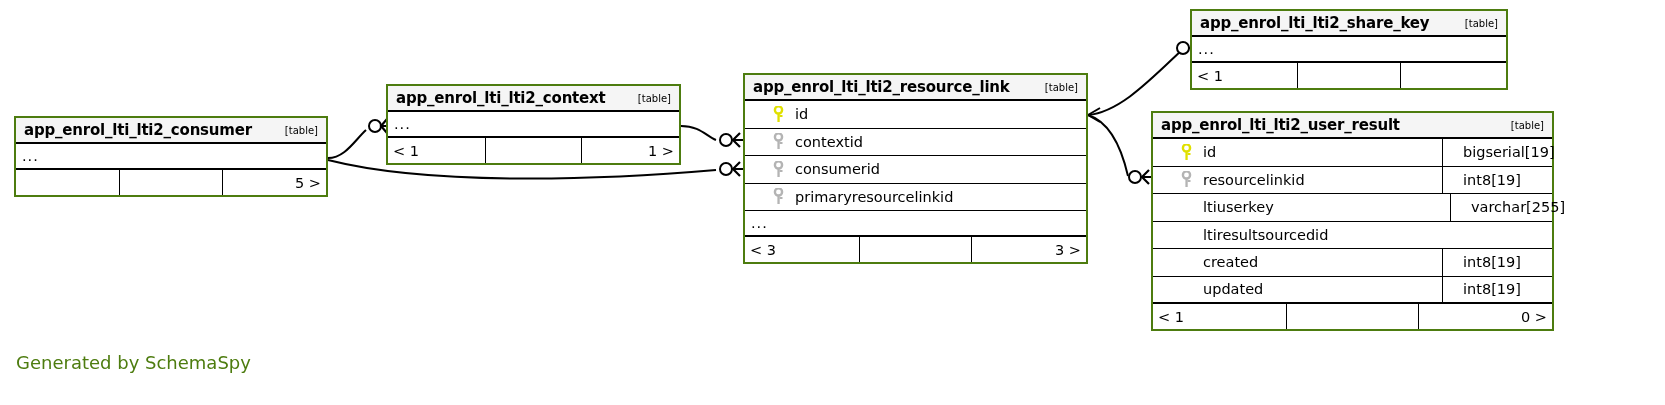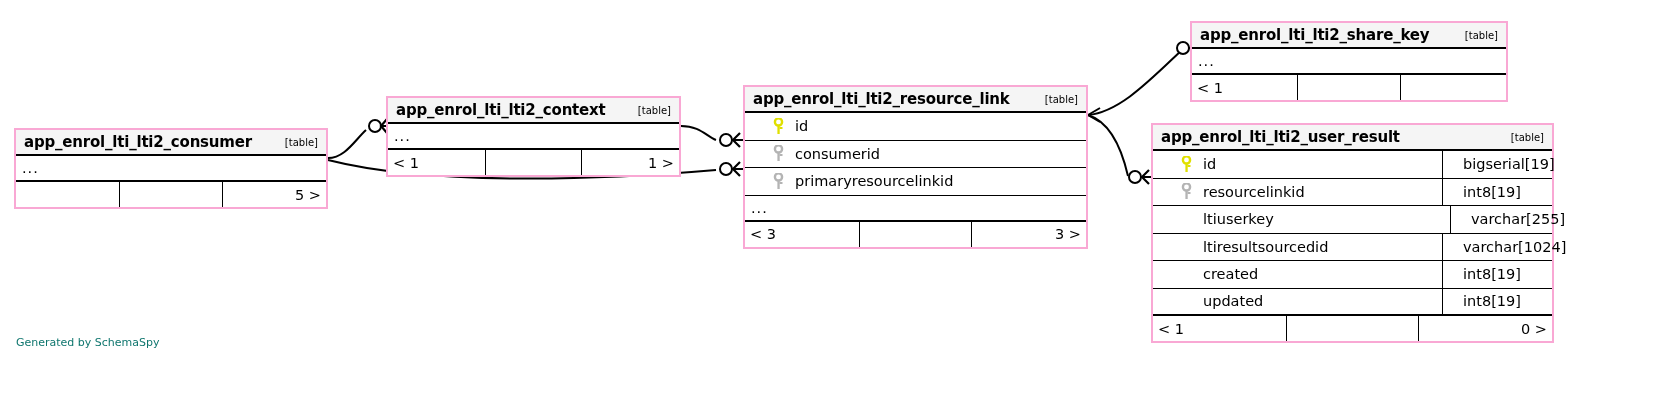--- a/index.html
+++ b/index.html
@@ -24,24 +24,23 @@
     position: absolute;
     left: 0; top: 0;
     width: 1665px;
     height: 405px;
     pointer-events: none;
     z-index: 1;
   }
   .table-node {
     position: absolute;
     box-sizing: border-box;
-    border: 2px solid #f9a8d4;
+    border: 2px solid #4d7c0f;
     background: #fde047;
     z-index: 2;
-    margin-top: 12px;
   }
   .tbl-header {
     display: flex;
     align-items: center;
     justify-content: space-between;
     background: #f5f5f5;
     border-bottom: 2px solid #000000;
     box-sizing: border-box;
     padding: 0 8px;
     height: 26px;
@@ -140,23 +139,23 @@
   }
   .foot-right {
     flex: 1 1 33.33%;
     justify-content: flex-end;
     padding-right: 5px;
   }
 
   #footer-caption {
     position: absolute;
     left: 16px;
-    top: 336px;
-    font-size: 11px;
-    color: #0f766e;
+    top: 352px;
+    font-size: 18px;
+    color: #4d7c0f;
     z-index: 3;
     white-space: nowrap;
   }
 </style>
 </head>
 <body>
 
 <div id="canvas">
 
   <svg id="edges" viewBox="0 0 1665 405" xmlns="http://www.w3.org/2000/svg">
@@ -233,43 +232,55 @@
           <svg width="11" height="17" viewBox="0 0 11 17">
             <circle cx="5.5" cy="4" r="3.6" fill="none" stroke="#e0e000" stroke-width="2.4"></circle>
             <rect x="4.4" y="6.5" width="2.3" height="9.5" fill="#e0e000"></rect>
             <rect x="6.5" y="9" width="3" height="2" fill="#e0e000"></rect>
           </svg>
         </span>
         <span class="col-label">id</span>
       </div>
     </div>
 
-
     <div class="col-row">
       <div class="col-main">
         <span class="col-key">
           <svg width="11" height="17" viewBox="0 0 11 17">
             <circle cx="5.5" cy="4" r="3.6" fill="none" stroke="#b4b4b4" stroke-width="2.4"></circle>
             <rect x="4.4" y="6.5" width="2.3" height="9.5" fill="#b4b4b4"></rect>
             <rect x="6.5" y="9" width="3" height="2" fill="#b4b4b4"></rect>
           </svg>
         </span>
-        <span class="col-label">consumerid</span>
+        <span class="col-label">contextid</span>
       </div>
     </div>
 
     <div class="col-row">
       <div class="col-main">
         <span class="col-key">
           <svg width="11" height="17" viewBox="0 0 11 17">
             <circle cx="5.5" cy="4" r="3.6" fill="none" stroke="#b4b4b4" stroke-width="2.4"></circle>
             <rect x="4.4" y="6.5" width="2.3" height="9.5" fill="#b4b4b4"></rect>
             <rect x="6.5" y="9" width="3" height="2" fill="#b4b4b4"></rect>
           </svg>
         </span>
+        <span class="col-label">consumerid</span>
+      </div>
+    </div>
+
+    <div class="col-row">
+      <div class="col-main">
+        <span class="col-key">
+          <svg width="11" height="17" viewBox="0 0 11 17">
+            <circle cx="5.5" cy="4" r="3.6" fill="none" stroke="#b4b4b4" stroke-width="2.4"></circle>
+            <rect x="4.4" y="6.5" width="2.3" height="9.5" fill="#b4b4b4"></rect>
+            <rect x="6.5" y="9" width="3" height="2" fill="#b4b4b4"></rect>
+          </svg>
+        </span>
         <span class="col-label">primaryresourcelinkid</span>
       </div>
     </div>
 
     <div class="ellipsis-row">...</div>
     <div class="foot-row">
       <div class="foot-cell foot-left">&lt; 3</div>
       <div class="foot-cell foot-mid"></div>
       <div class="foot-cell foot-right">3 &gt;</div>
     </div>
@@ -328,21 +339,20 @@
         <span class="col-label">ltiuserkey</span>
       </div>
       <div class="col-type" style="width:102px;">varchar[255]</div>
     </div>
 
     <div class="col-row">
       <div class="col-main">
         <span class="col-key"></span>
         <span class="col-label">ltiresultsourcedid</span>
       </div>
-      <div class="col-type" style="width:110px;">varchar[1024]</div>
     </div>
 
     <div class="col-row">
       <div class="col-main">
         <span class="col-key"></span>
         <span class="col-label">created</span>
       </div>
       <div class="col-type" style="width:110px;">int8[19]</div>
     </div>
 

